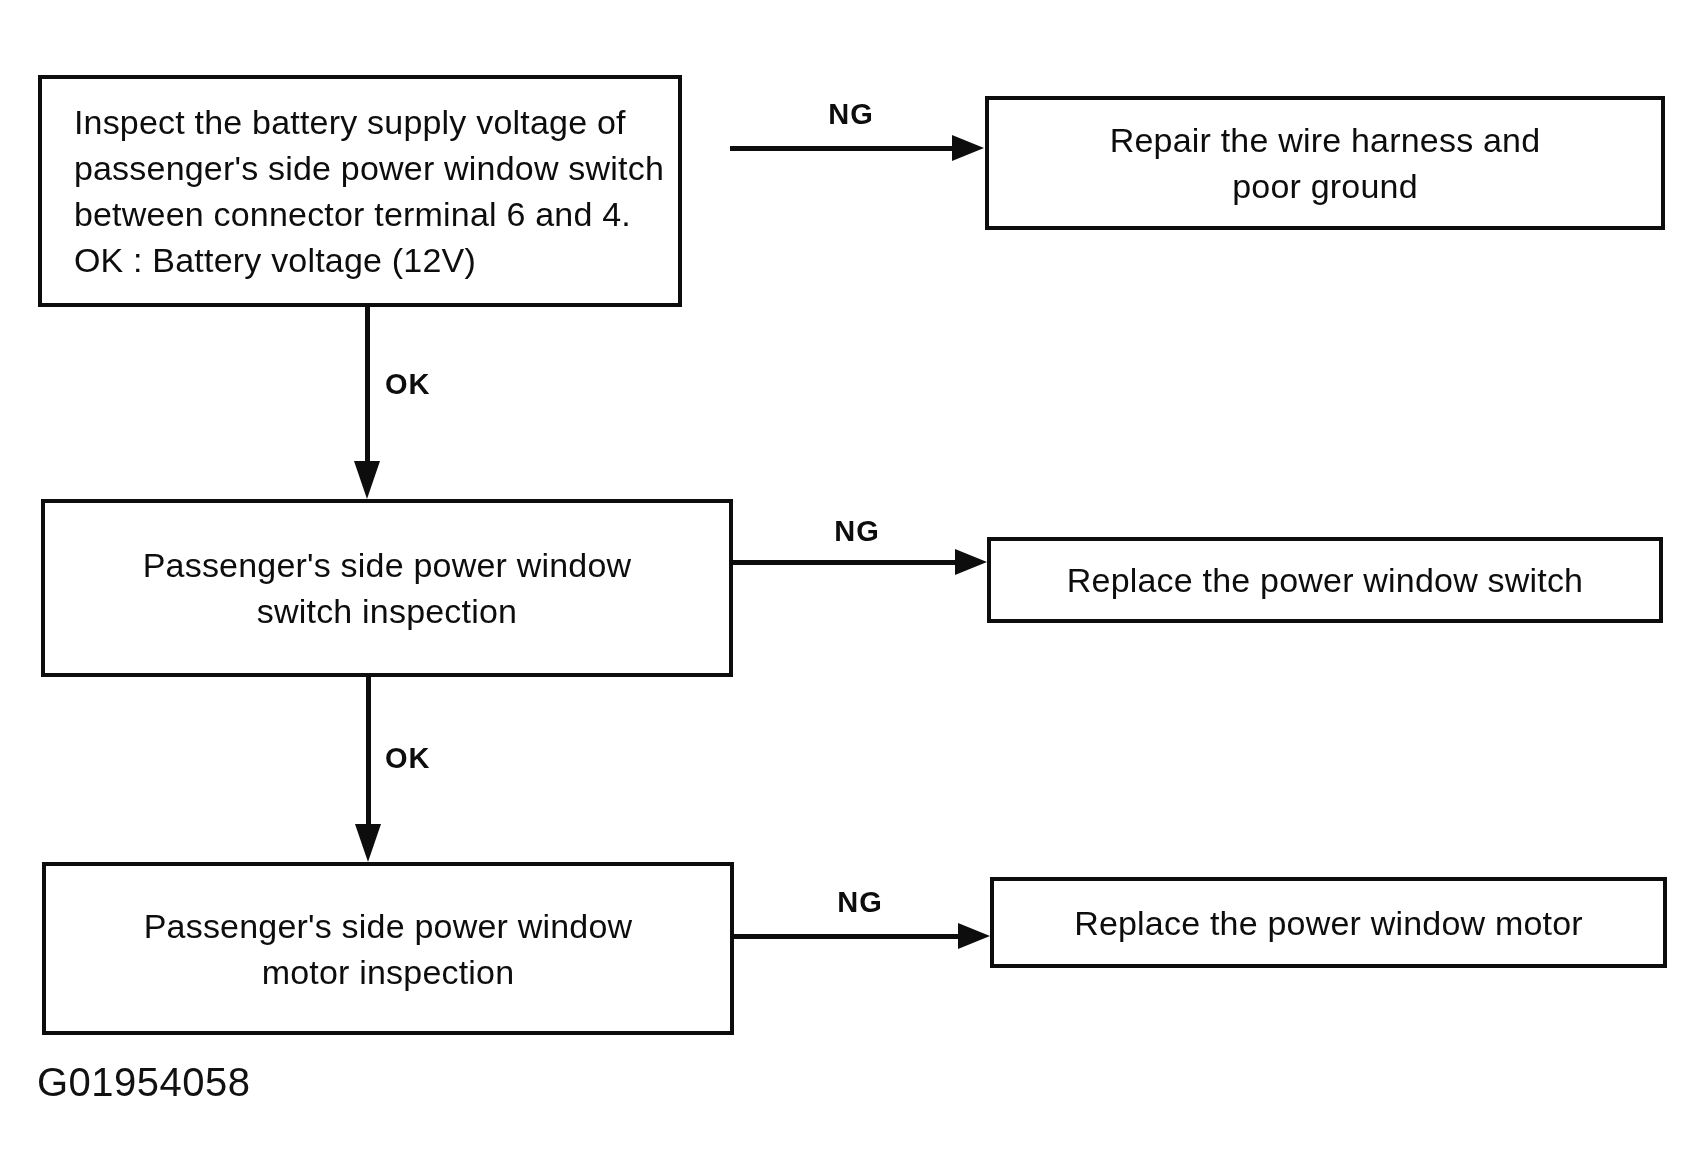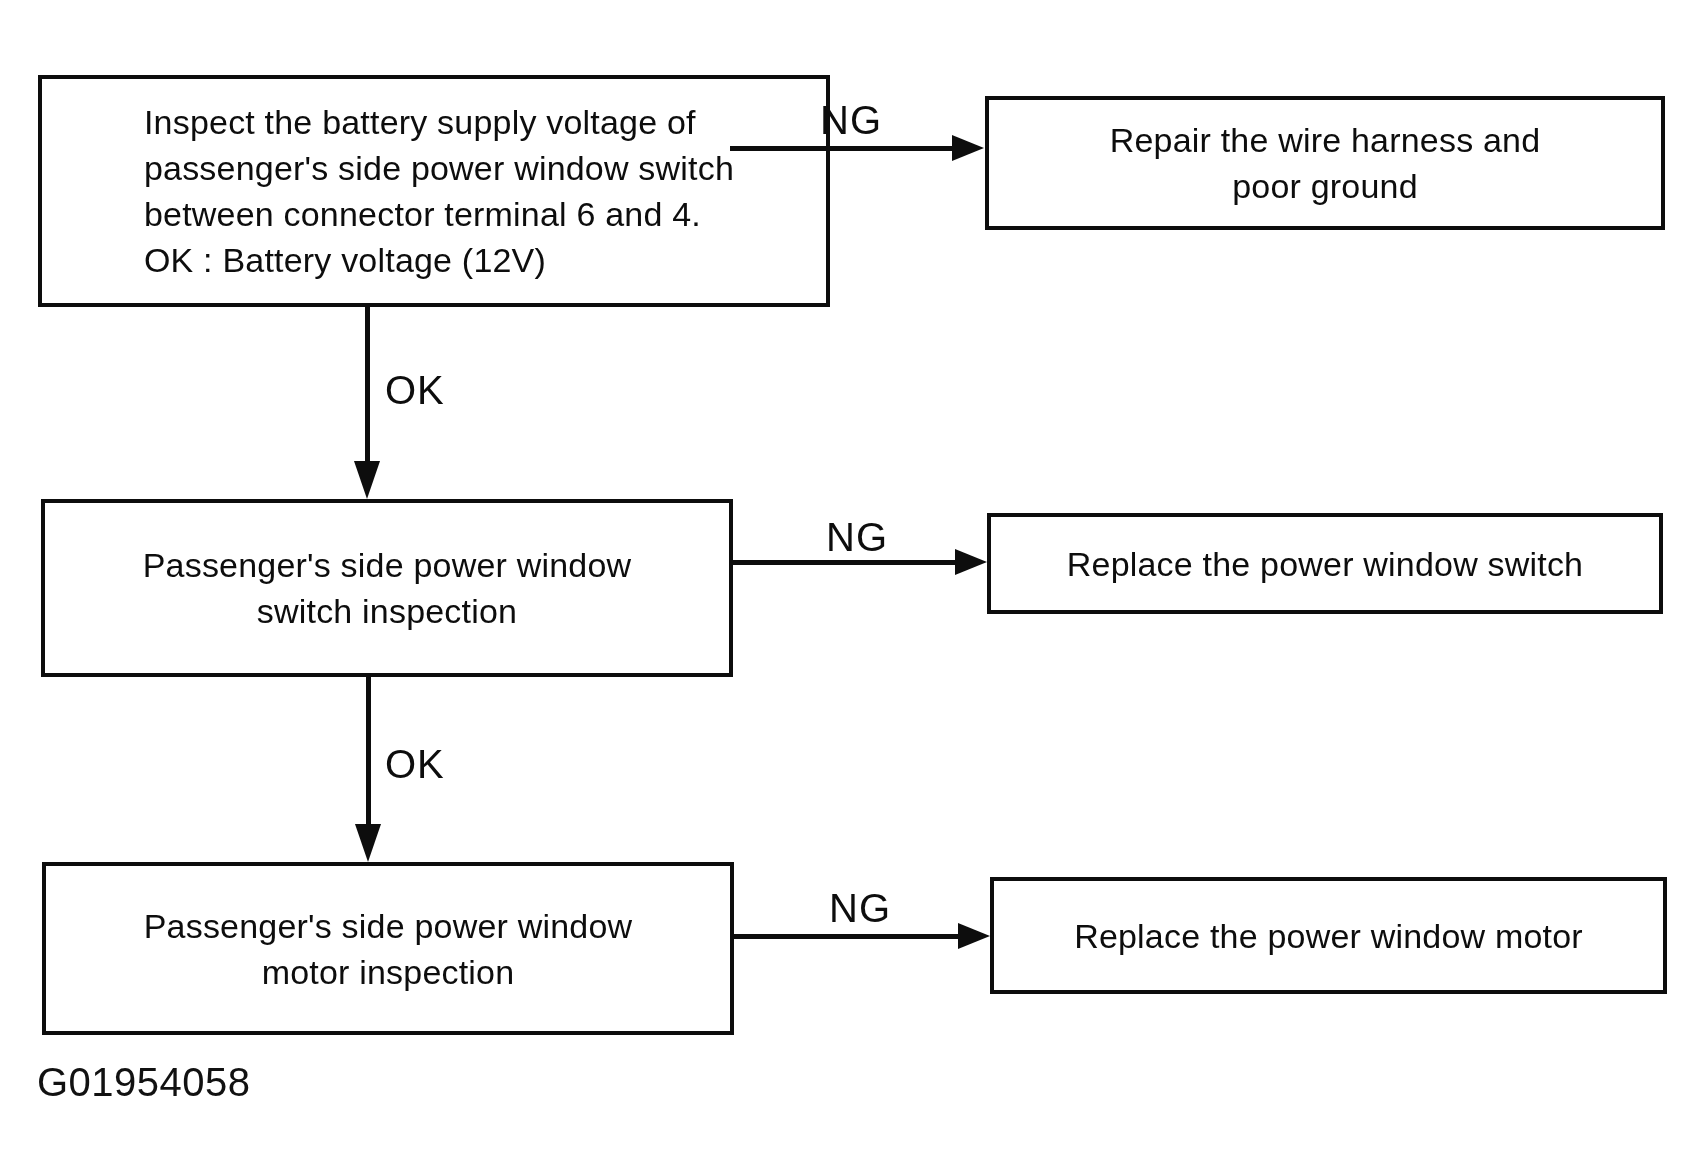--- a/index.html
+++ b/index.html
@@ -57,42 +57,42 @@
   .tri-down {
     position: absolute;
     width: 0;
     height: 0;
     border-left: 13px solid transparent;
     border-right: 13px solid transparent;
     border-top: 38px solid #0d0d0d;
   }
   .edge-label {
     position: absolute;
-    font-size: 40px;
-    font-weight: 400;
+    font-size: 29px;
+    font-weight: 700;
     letter-spacing: 1px;
     color: #0d0d0d;
   }
   .edge-label.centered {
     width: 140px;
     text-align: center;
   }
   .caption {
     position: absolute;
     font-size: 40px;
     letter-spacing: 0.5px;
     color: #111111;
   }
 </style>
 </head>
 <body>
 
 <div class="canvas">
 
-  <div class="node" style="left:38px; top:75px; width:792px; height:232px; justify-content:center; padding-left:24px; padding-right:14px;">
+  <div class="node" style="left:38px; top:75px; width:644px; height:232px; justify-content:flex-end; padding-left:24px; padding-right:14px;">
     <div class="node-text left">Inspect the battery supply voltage of
 passenger's side power window switch
 between connector terminal 6 and 4.
 OK : Battery voltage (12V)</div>
   </div>
 
   <div class="node" style="left:41px; top:499px; width:692px; height:178px;">
     <div class="node-text">Passenger's side power window
 switch inspection</div>
   </div>
@@ -100,25 +100,25 @@
   <div class="node" style="left:42px; top:862px; width:692px; height:173px;">
     <div class="node-text">Passenger's side power window
 motor inspection</div>
   </div>
 
   <div class="node" style="left:985px; top:96px; width:680px; height:134px;">
     <div class="node-text">Repair the wire harness and
 poor ground</div>
   </div>
 
-  <div class="node" style="left:987px; top:513px; width:676px; height:101px;">
+  <div class="node" style="left:987px; top:537px; width:676px; height:86px;">
     <div class="node-text">Replace the power window switch</div>
   </div>
 
-  <div class="node" style="left:990px; top:877px; width:677px; height:117px;">
+  <div class="node" style="left:990px; top:877px; width:677px; height:91px;">
     <div class="node-text">Replace the power window motor</div>
   </div>
 
   <div class="hline" style="left:730px; top:146px; width:224px;"></div>
   <div class="tri-right" style="left:952px; top:135px;"></div>
   <div class="edge-label centered" style="left:781px; top:98px;">NG</div>
 
   <div class="vline" style="left:365px; top:307px; height:156px;"></div>
   <div class="tri-down" style="left:354px; top:461px;"></div>
   <div class="edge-label" style="left:385px; top:368px;">OK</div>

